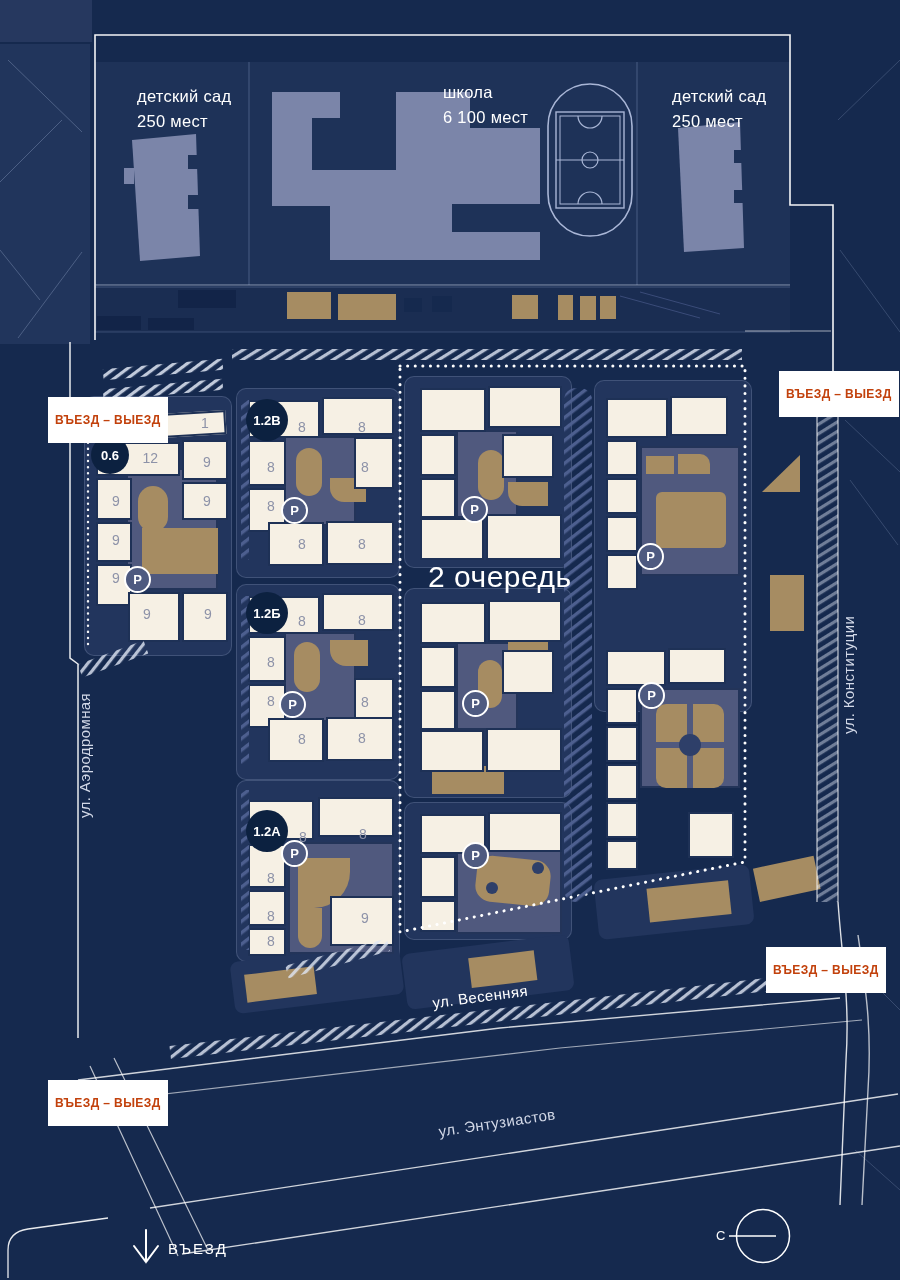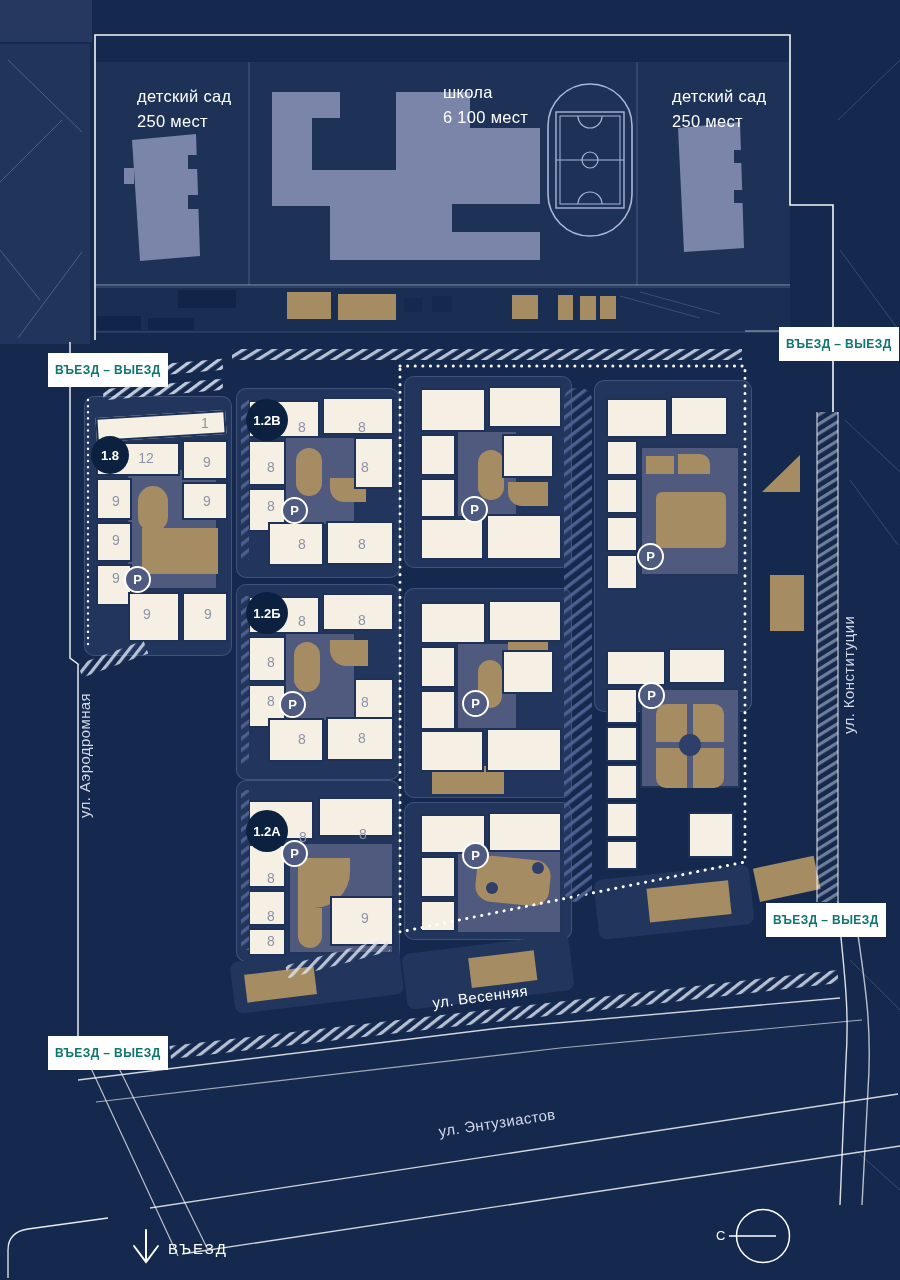--- a/index.html
+++ b/index.html
@@ -6,21 +6,21 @@
   #stage{position:relative;width:900px;height:1280px;background:#15294e;overflow:hidden;
          font-family:"Liberation Sans",sans-serif;}
   .abs{position:absolute;}
   .bld{position:absolute;background:#f6f0e4;border:2px solid #1e3156;box-sizing:border-box;}
   .court{position:absolute;background:#50597e;border:2px solid #233459;box-sizing:border-box;}
   .tan{position:absolute;background:#a68c62;}
   .panel{position:absolute;background:#22355d;border:1px solid rgba(173,188,220,.22);border-radius:10px;box-sizing:border-box;}
   .num{position:absolute;width:24px;height:16px;line-height:16px;text-align:center;font-size:14px;color:#8d92a8;margin-left:-12px;margin-top:-8px;z-index:7;}
   .badge{position:absolute;background:#0c2140;border-radius:50%;color:#fff;display:flex;align-items:center;justify-content:center;font-weight:700;z-index:8;}
   .pk{position:absolute;width:27px;height:27px;margin-left:-14px;margin-top:-14px;border:2px solid #fff;border-radius:50%;background:#4e5a80;color:#fff;font-size:13px;font-weight:700;display:flex;align-items:center;justify-content:center;box-sizing:border-box;z-index:8;}
-  .entr{position:absolute;background:#fff;color:#0f766e;font-size:12px;font-weight:700;padding:10px 7px;letter-spacing:.4px;white-space:nowrap;z-index:9;}
+  .entr{position:absolute;background:#fff;color:#c2410c;font-size:12px;font-weight:700;padding:16px 7px;letter-spacing:.4px;white-space:nowrap;z-index:9;margin-top:44px;}
   .fac{position:absolute;color:#fff;font-size:16.5px;line-height:1.5;letter-spacing:.3px;z-index:9;}
   .street{position:absolute;color:#d3d9e8;font-size:15px;letter-spacing:.4px;white-space:nowrap;z-index:9;}
   .vert{writing-mode:vertical-rl;transform:rotate(180deg);}
   .p2label{position:absolute;color:#fff;font-size:30px;letter-spacing:.5px;z-index:9;}
   .sea{position:absolute;color:#fff;font-size:15px;letter-spacing:2px;z-index:9;}
   .north{position:absolute;color:#fff;font-size:13px;z-index:9;}
   .dotc{position:absolute;background:#2e3f69;border-radius:50%;}
   svg{position:absolute;left:0;top:0;}
   #under{z-index:1;} #over{z-index:6;pointer-events:none;}
   .lay2{z-index:2;} .lay3{z-index:3;} .lay4{z-index:4;}
@@ -120,29 +120,29 @@
   <div class="bld lay4" style="left:96px;top:414px;width:130px;height:24px;transform:rotate(-3.5deg);"></div>
   <div class="bld lay4" style="left:96px;top:442px;width:84px;height:34px;"></div>
   <div class="bld lay4" style="left:182px;top:440px;width:46px;height:40px;"></div>
   <div class="bld lay4" style="left:96px;top:478px;width:36px;height:42px;"></div>
   <div class="bld lay4" style="left:96px;top:522px;width:36px;height:40px;"></div>
   <div class="bld lay4" style="left:96px;top:564px;width:36px;height:42px;"></div>
   <div class="bld lay4" style="left:182px;top:482px;width:46px;height:38px;"></div>
   <div class="bld lay4" style="left:128px;top:592px;width:52px;height:50px;"></div>
   <div class="bld lay4" style="left:182px;top:592px;width:46px;height:50px;"></div>
   <div class="num" style="left:205px;top:423px;">1</div>
-  <div class="num" style="left:146px;top:458px;">12</div>
+  <div class="num" style="left:146px;top:458px;text-align:right;">12</div>
   <div class="num" style="left:207px;top:462px;">9</div>
   <div class="num" style="left:116px;top:501px;">9</div>
   <div class="num" style="left:207px;top:501px;">9</div>
   <div class="num" style="left:116px;top:540px;">9</div>
   <div class="num" style="left:116px;top:578px;">9</div>
   <div class="num" style="left:147px;top:614px;">9</div>
   <div class="num" style="left:208px;top:614px;">9</div>
-  <div class="badge" style="left:91px;top:436px;width:38px;height:38px;font-size:13px;">1.8</div>
+  <div class="badge" style="left:91px;top:436px;width:38px;height:38px;font-size:13px;">0.6</div>
   <div class="pk" style="left:138px;top:580px;">P</div>
 
   <div class="court lay2" style="left:284px;top:436px;width:72px;height:90px;"></div>
   <div class="tan lay3" style="left:296px;top:448px;width:26px;height:48px;border-radius:13px;"></div>
   <div class="tan lay3" style="left:330px;top:478px;width:36px;height:24px;border-radius:0 0 0 14px;"></div>
   <div class="bld lay4" style="left:248px;top:400px;width:72px;height:38px;"></div>
   <div class="bld lay4" style="left:322px;top:397px;width:72px;height:38px;"></div>
   <div class="bld lay4" style="left:248px;top:440px;width:38px;height:46px;"></div>
   <div class="bld lay4" style="left:248px;top:488px;width:38px;height:44px;"></div>
   <div class="bld lay4" style="left:354px;top:437px;width:40px;height:52px;"></div>
@@ -325,20 +325,21 @@
   <div class="fac" style="left:672px;top:84px;">
     <div>детский сад</div>
     <div>250 мест</div>
   </div>
 
   <div class="entr" style="left:779px;top:327px;">ВЪЕЗД – ВЫЕЗД</div>
   <div class="entr" style="left:48px;top:353px;">ВЪЕЗД – ВЫЕЗД</div>
   <div class="entr" style="left:766px;top:903px;">ВЪЕЗД – ВЫЕЗД</div>
   <div class="entr" style="left:48px;top:1036px;">ВЪЕЗД – ВЫЕЗД</div>
 
+  <div class="p2label" style="left:428px;top:560px;">2 очередь</div>
 
   <div class="street vert" style="left:76px;top:692px;height:126px;">ул. Аэродромная</div>
   <div class="street vert" style="left:840px;top:616px;height:118px;">ул. Конституции</div>
   <div class="street" style="left:432px;top:988px;transform:rotate(-7.5deg);color:#fff;">ул. Весенняя</div>
   <div class="street" style="left:438px;top:1114px;transform:rotate(-8.5deg);">ул. Энтузиастов</div>
 
   <div class="sea" style="left:168px;top:1240px;">ВЪЕЗД</div>
   <div class="north" style="left:716px;top:1228px;">С</div>
 
 </div>

